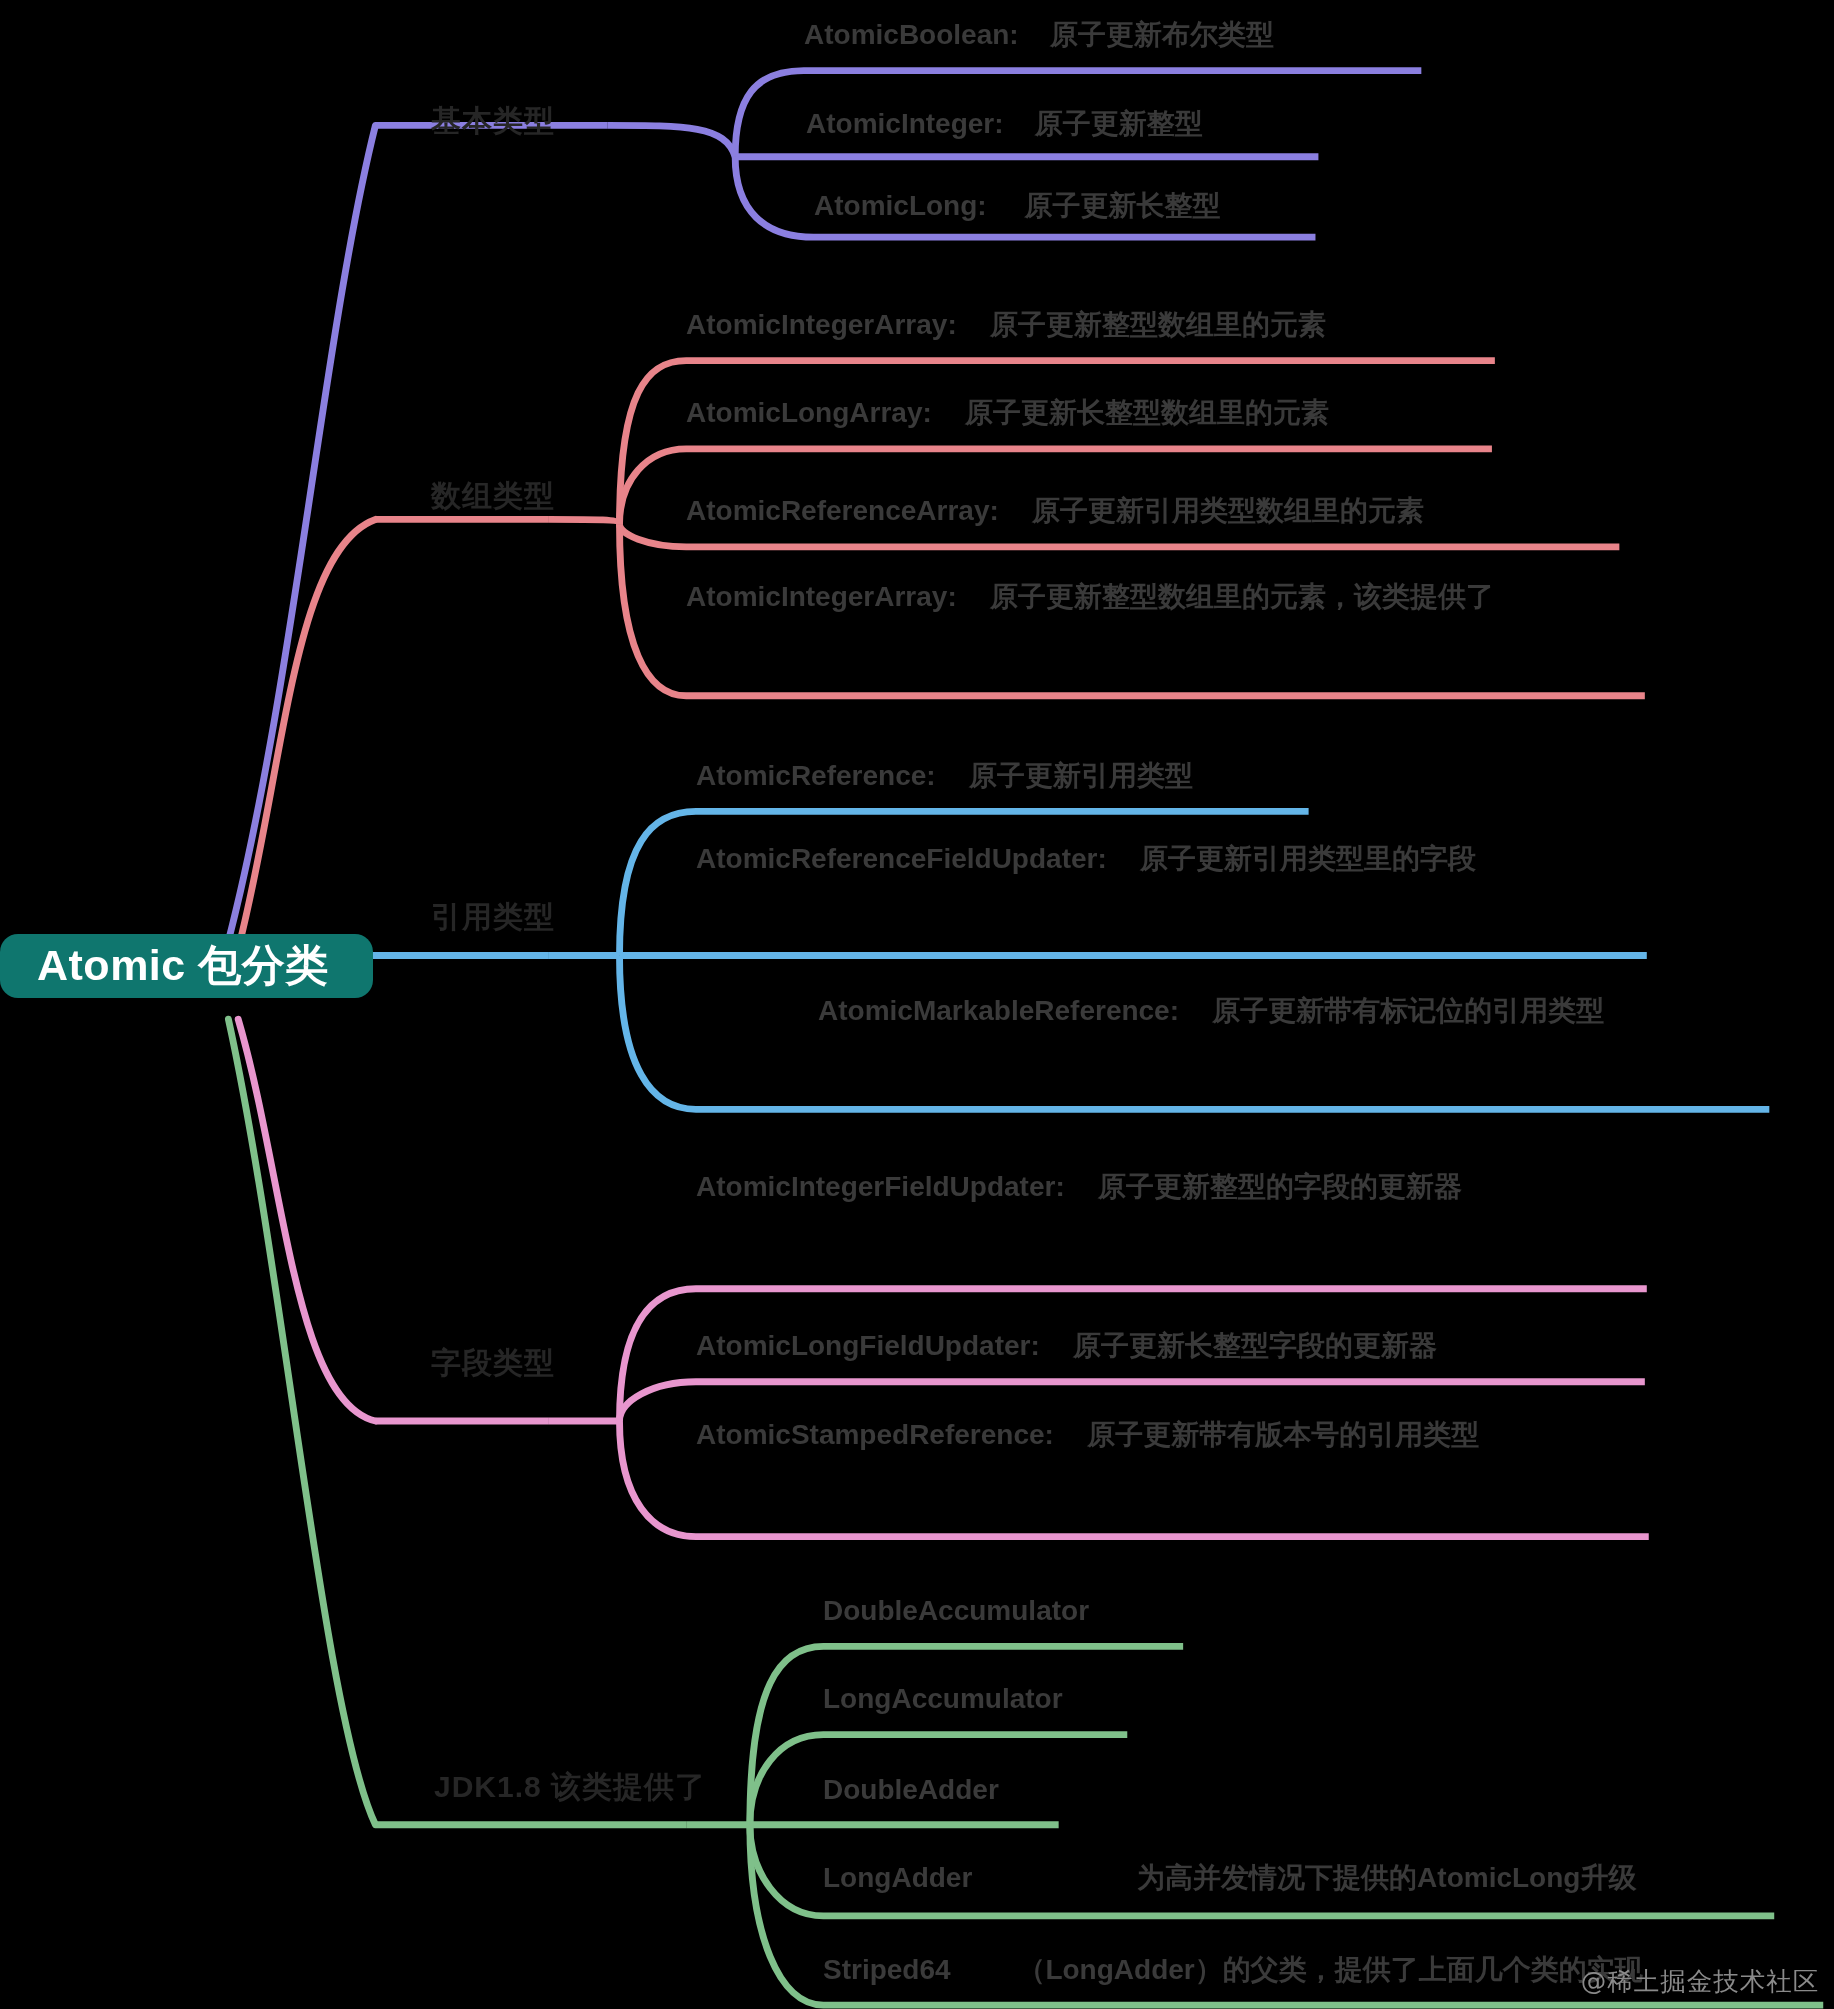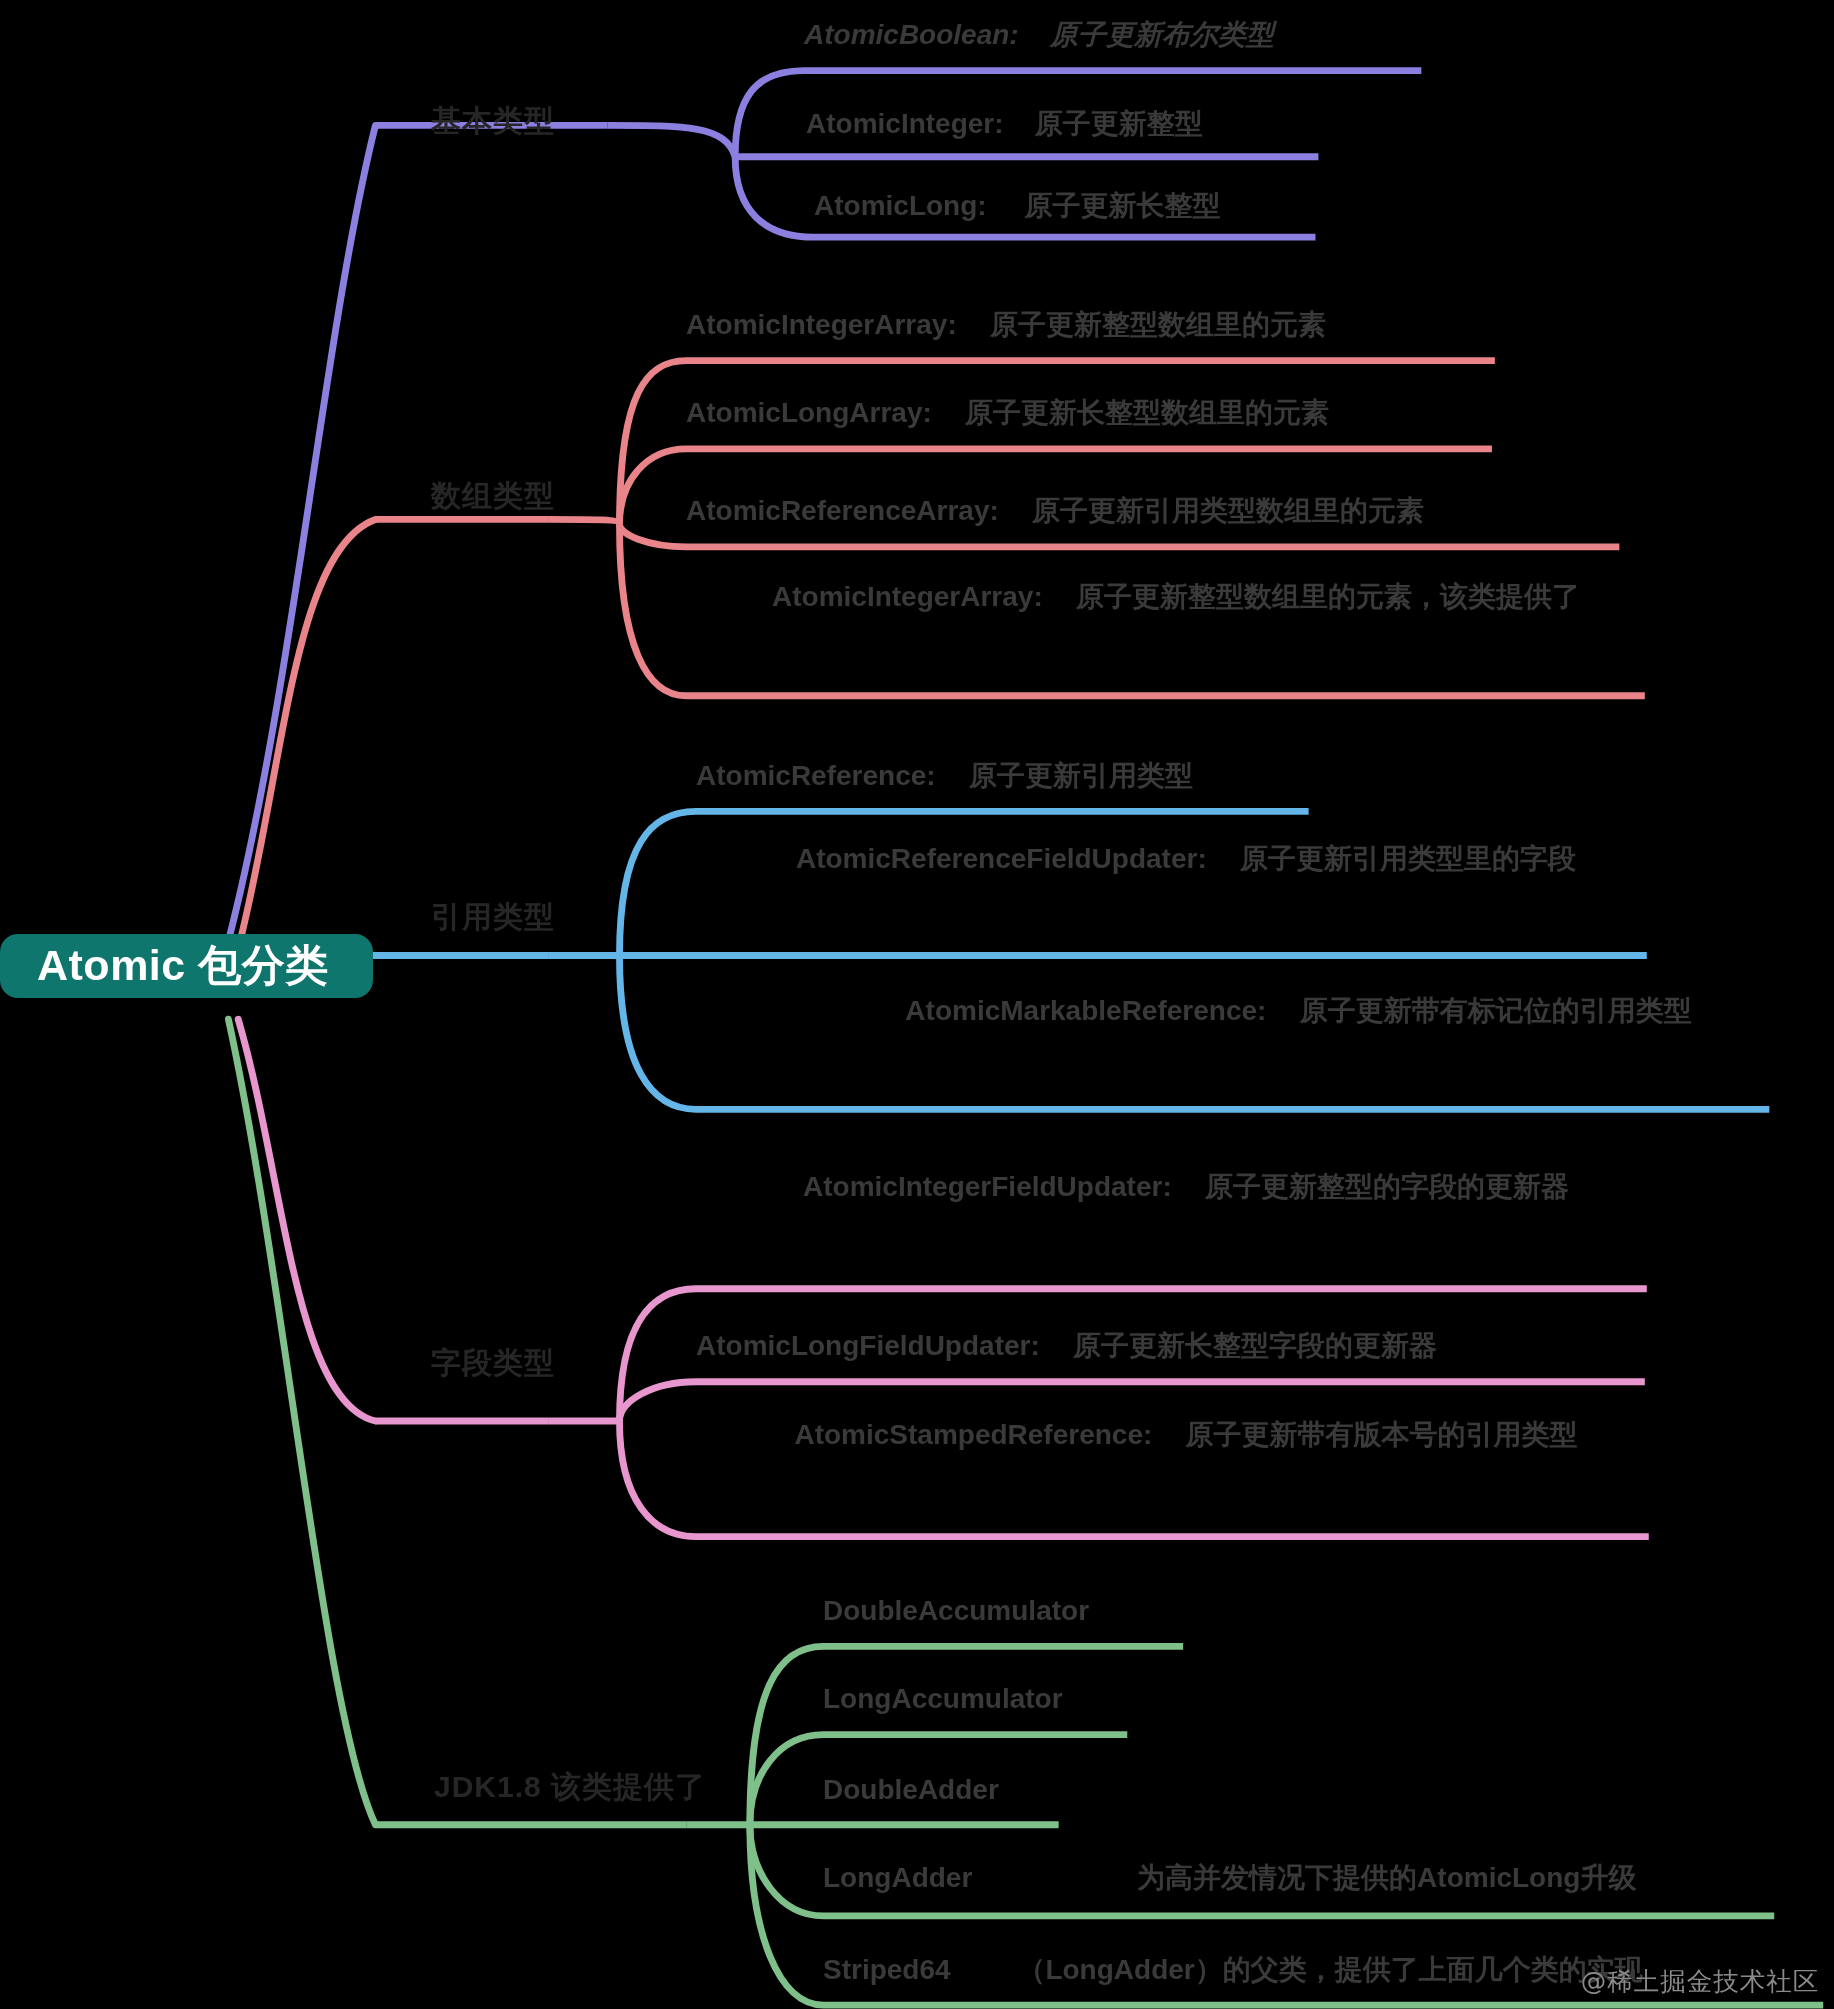--- a/index.html
+++ b/index.html
@@ -57,21 +57,21 @@
   .leaf {
     font-size: 28px;
     font-weight: 700;
     color: #3a3a3a;
     line-height: 1.5;
     white-space: normal;
   }
   .leaf .cls { }
   .leaf .desc { }
 
-  .leaf.wrapped { white-space: normal; text-align: center; }
+  .leaf.wrapped { white-space: normal; }
 
   .watermark {
     position: absolute;
     right: 15.7px;
     bottom: 9.8px;
     font-size: 25.5px;
     color: #8a8a8a;
     letter-spacing: 1px;
     font-family: "DejaVu Sans", sans-serif;
   }
@@ -150,21 +150,21 @@
   <div class="node branch" style="left:431px; top:101px;">基本类型</div>
 
   <div class="node branch" style="left:431px; top:476px;">数组类型</div>
 
   <div class="node branch" style="left:431px; top:897px;">引用类型</div>
 
   <div class="node branch" style="left:431px; top:1343px;">字段类型</div>
 
   <div class="node branch" style="left:434px; top:1767px;">JDK1.8 该类提供了</div>
 
-  <div class="node leaf" style="left:804px; top:13.7px;font-style:italic;">
+  <div class="node leaf" style="left:804px; top:13.7px;">
     <span class="cls">AtomicBoolean:</span>
     <span class="desc" style="margin-left:23.5px;">原子更新布尔类型</span>
   </div>
 
   <div class="node leaf" style="left:806px; top:103px;">
     <span class="cls">AtomicInteger:</span>
     <span class="desc" style="margin-left:23.5px;">原子更新整型</span>
   </div>
 
   <div class="node leaf" style="left:814px; top:185px;">

